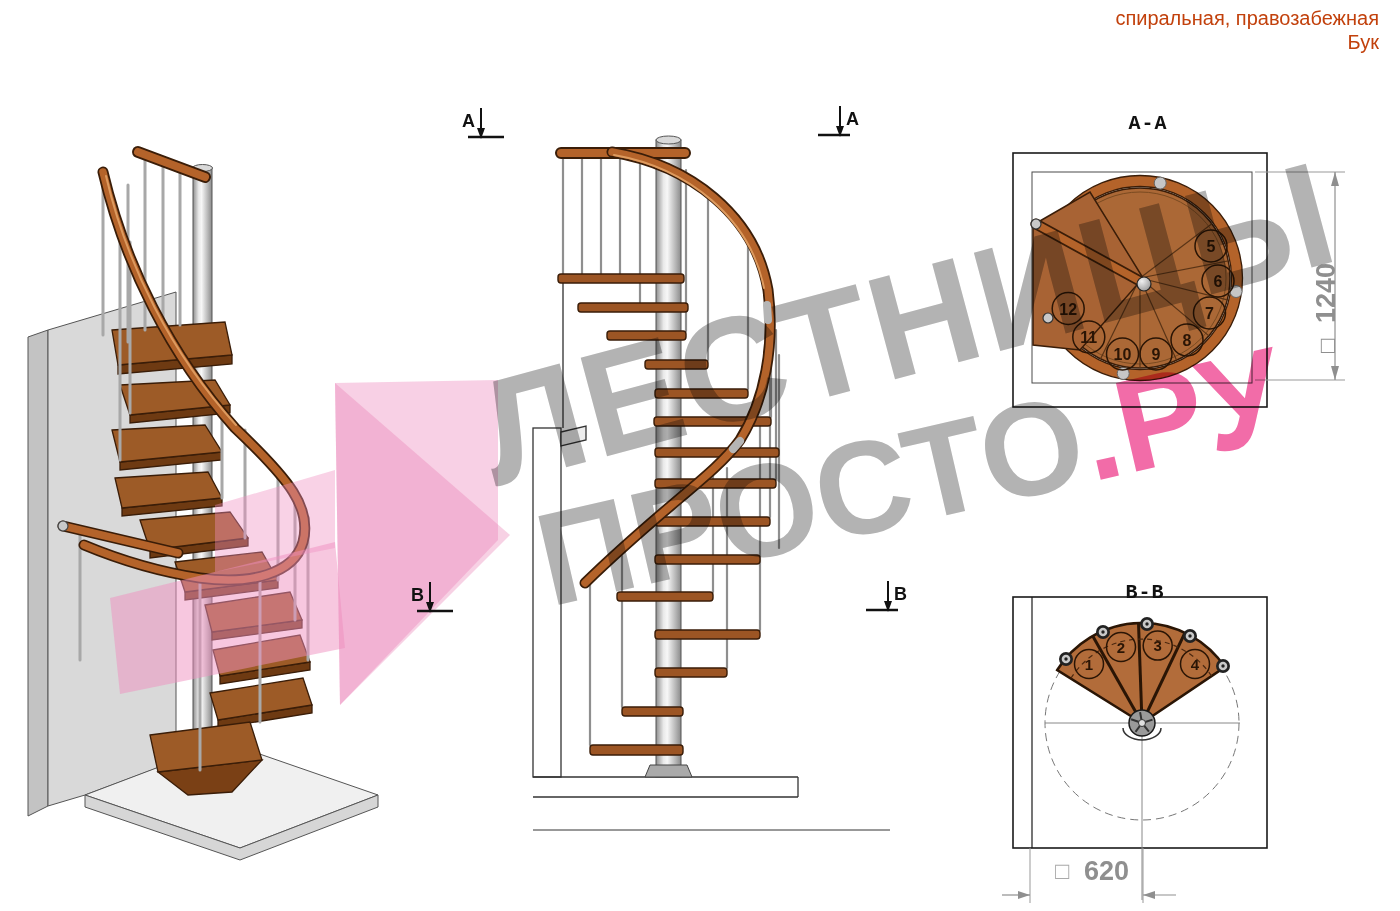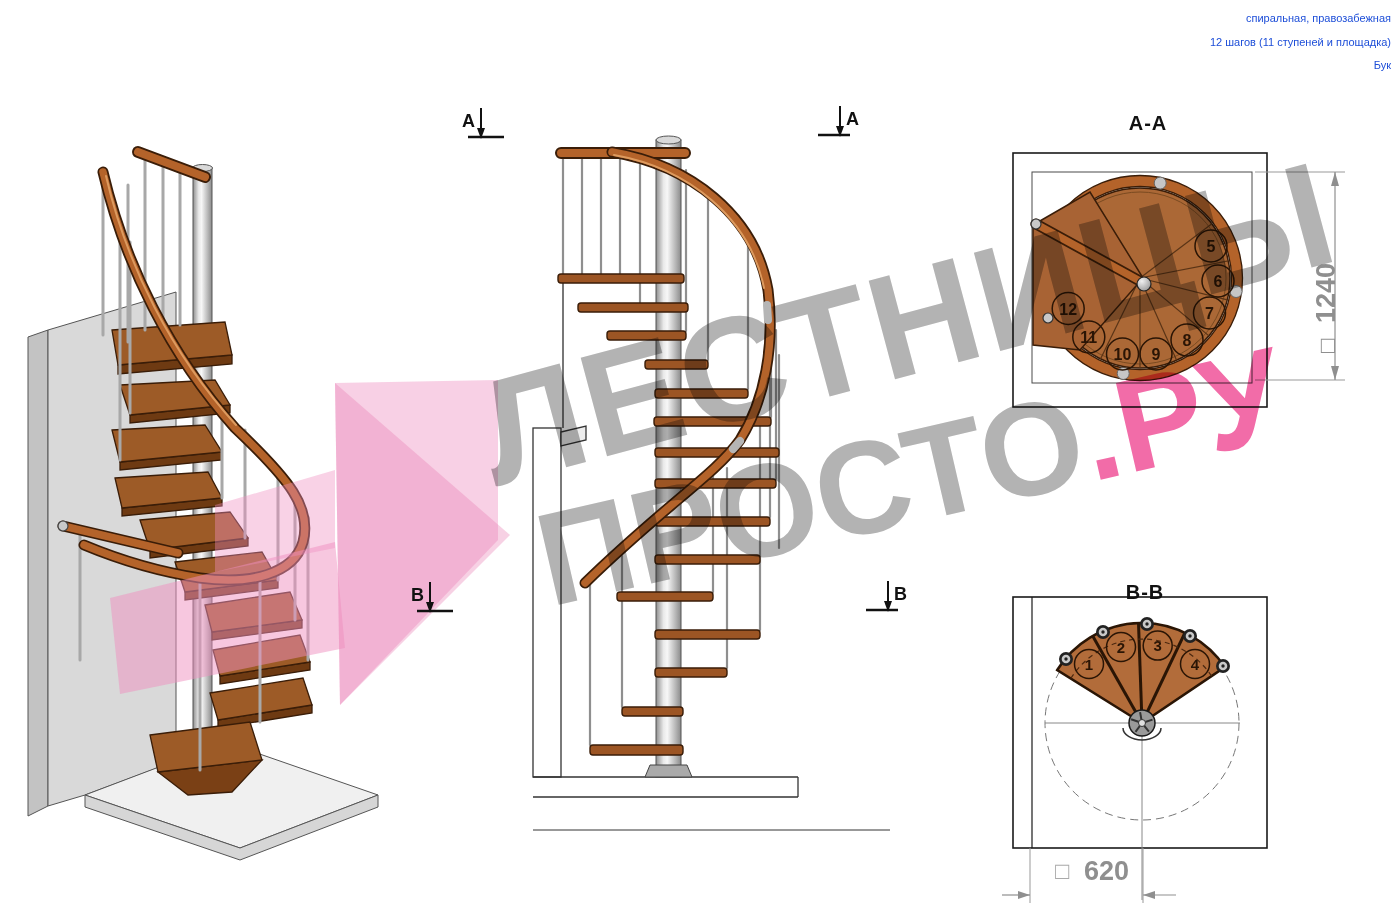--- a/index.html
+++ b/index.html
@@ -1,35 +1,34 @@
 <!DOCTYPE html>
 <html><head>
 <meta charset="utf-8">
 <style>
   html,body{margin:0;padding:0;}
   body{width:1400px;height:911px;position:relative;background:#ffffff;overflow:hidden;
        font-family:"Liberation Sans",sans-serif;}
   .abs{position:absolute;}
-  #title-block{right:9px;top:7px;text-align:right;font-size:11px;line-height:23.5px;color:#1d4ed8;z-index:40;}
-  .view-label{position:absolute;width:90px;text-align:center;font-size:20px;font-weight:600;color:#111;z-index:40;letter-spacing:1px;}
+  #title-block{right:21px;top:7px;text-align:right;font-size:20px;line-height:23.5px;color:#c2410c;z-index:40;}
+  .view-label{position:absolute;width:90px;text-align:center;font-size:20px;font-weight:600;color:#111;z-index:40;letter-spacing:1px;font-family:Liberation Mono, monospace;}
   svg{position:absolute;display:block;}
   .marker{z-index:60;}
   
   .wm{position:absolute;font-weight:bold;white-space:nowrap;pointer-events:none;z-index:50;
       mix-blend-mode:multiply;transform-origin:0 50%;}
   #wm-line1{left:482px;top:352px;font-size:148px;letter-spacing:2px;color:#b3b3b3;transform:rotate(-15deg);}
   #wm-line2{left:540px;top:487px;font-size:132px;letter-spacing:0px;color:#b3b3b3;transform:rotate(-13deg);}
   #wm-line2 .pink{color:#f26ca8;}
 </style>
 </head>
 <body>
 
 <div id="title-block" class="abs">
   <div>спиральная, правозабежная</div>
-  <div>12 шагов (11 ступеней и площадка)</div>
   <div>Бук</div>
 </div>
 
 <svg class="abs" style="left:0;top:130px;z-index:10" width="520" height="740" viewBox="0 0 520 740">
   <defs>
     <linearGradient id="poleG" x1="0" y1="0" x2="1" y2="0">
       <stop offset="0" stop-color="#8f8f8f"></stop>
         <stop offset="0.3" stop-color="#e9e9e9"></stop>
       <stop offset="0.45" stop-color="#f7f7f7"></stop>
         <stop offset="0.8" stop-color="#b3b3b3"></stop>

